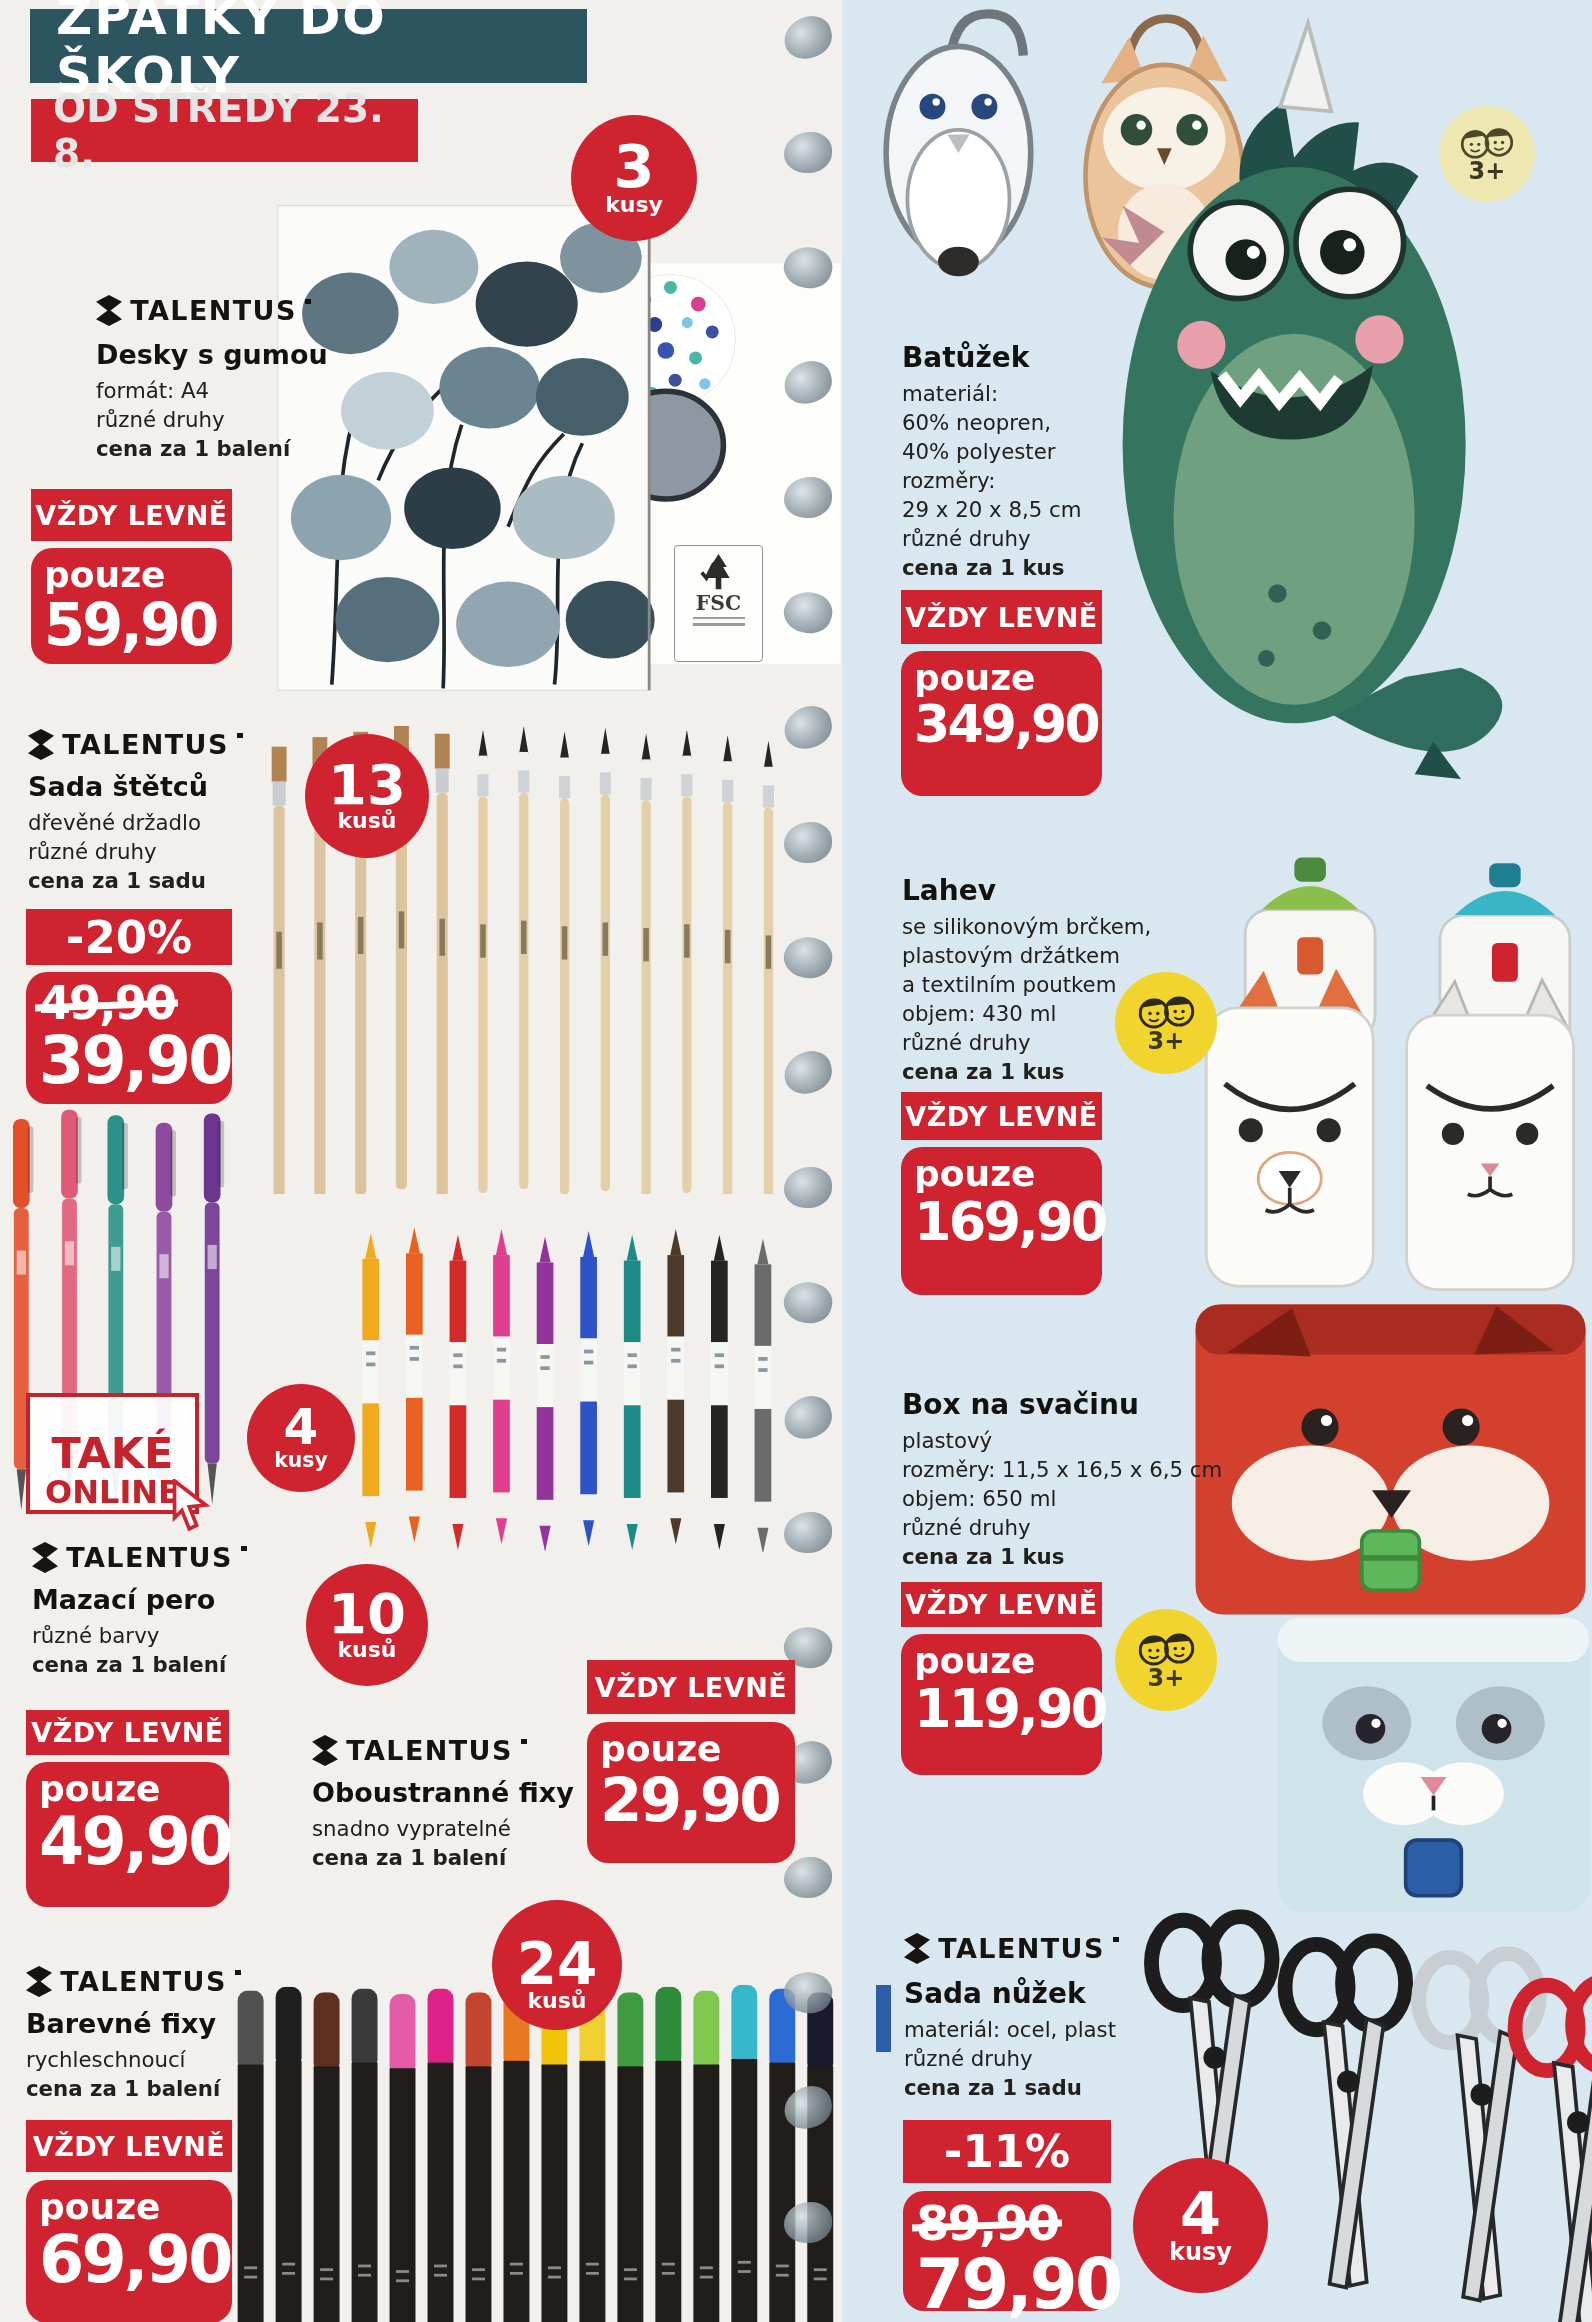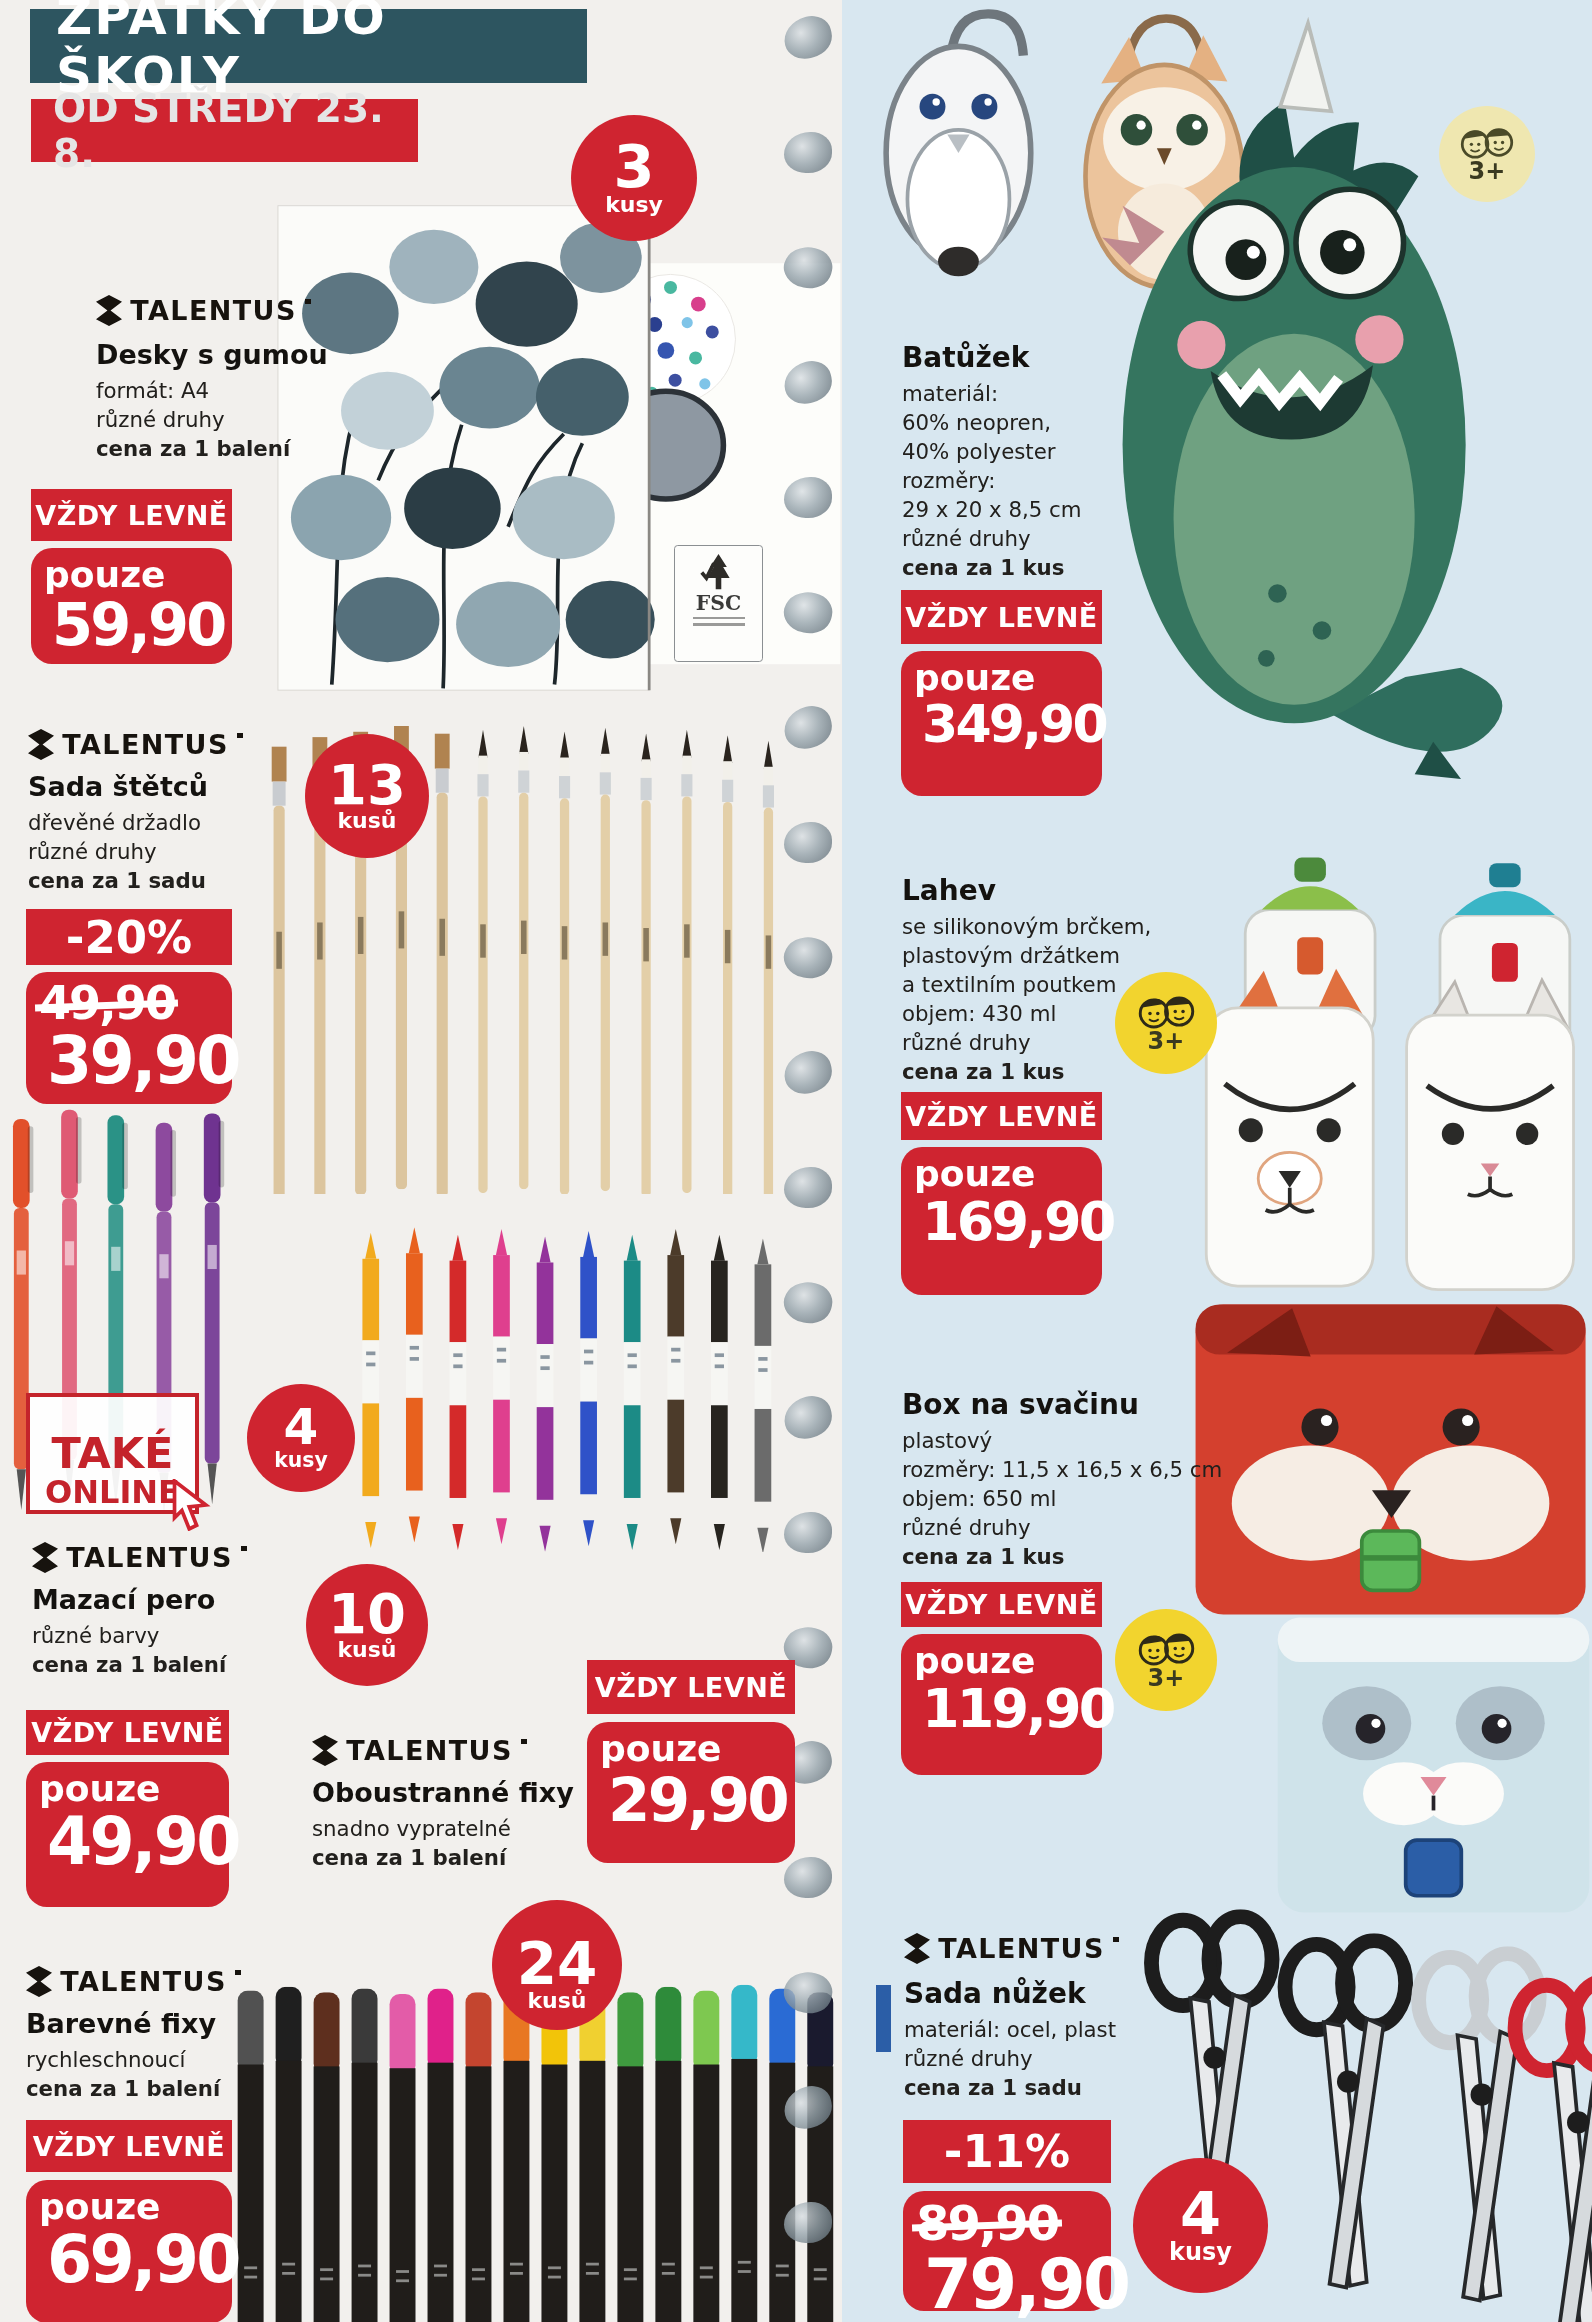--- a/index.html
+++ b/index.html
@@ -21,21 +21,21 @@
   .pname{font-weight:700;font-size:27px;color:#14120f;}
   .detail{font-size:21.3px;line-height:29px;font-weight:400;color:#22201d;}
   .detail.bold{font-weight:700;}
   
   .vl-band{background:#cf2430;color:#fff;font-weight:700;font-size:27px;letter-spacing:0.5px;
            display:flex;align-items:center;justify-content:center;}
   .disc-band{background:#cf2430;color:#fff;font-weight:800;font-size:45px;
            display:flex;align-items:center;justify-content:center;}
   .price-block{background:#cf2430;color:#fff;padding:7.4px 13px;box-sizing:border-box;border-radius:21px;}
   .pouze{font-weight:700;font-size:36px;line-height:1.1;}
-  .bigprice{font-weight:800;letter-spacing:-2.8px;line-height:1.02;margin-left:8px;}
+  .bigprice{font-weight:800;letter-spacing:-2.8px;line-height:1.02;}
   .oldprice{font-weight:800;letter-spacing:-1.9px;line-height:1.05;position:relative;display:inline-block;}
   .oldprice::after{content:"";position:absolute;left:-3.7px;right:-3.7px;top:46%;height:6.5px;
                    background:#fff;transform:rotate(-2deg);}
   
   .qty{background:#cf2430;border-radius:50%;color:#fff;display:flex;flex-direction:column;
        align-items:center;justify-content:center;text-align:center;}
   .qty .n{font-weight:800;line-height:.9;}
   .qty .u{font-weight:700;line-height:1;}
   .agebadge{border-radius:50%;display:flex;flex-direction:column;align-items:center;
             justify-content:center;color:#3a3a20;}

